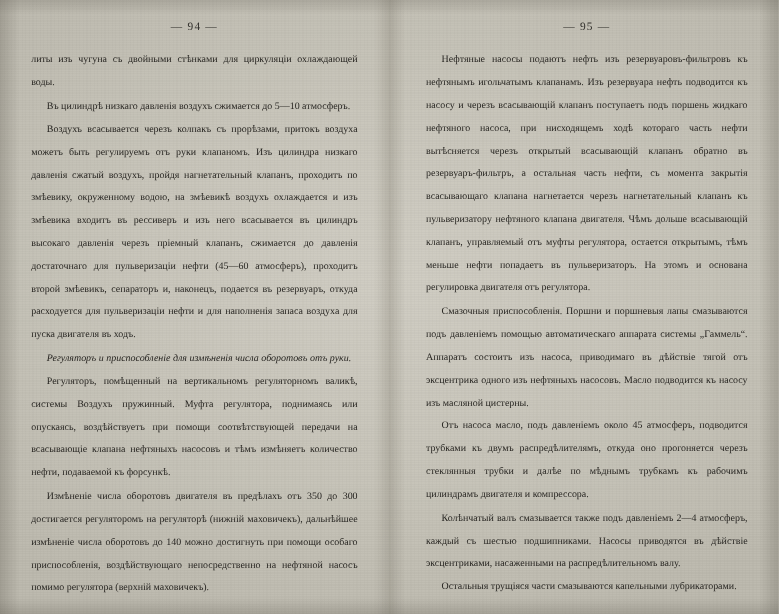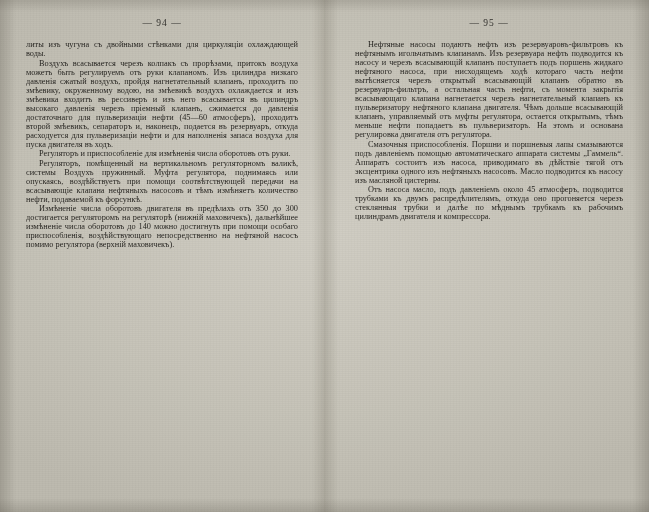--- a/index.html
+++ b/index.html
@@ -59,34 +59,35 @@
   .folio {
     text-align: center;
     font-size: 9.5px;
     letter-spacing: 1px;
     color: #32302c;
     margin-bottom: 12px;
     font-family: "Liberation Serif", serif;
   }
   .col {
     font-size: 8.3px;
-    line-height: 9px;
+    line-height: 19px;
     text-align: justify;
     color: #262420;
     text-rendering: optimizeLegibility;
   }
   p {
     margin: 0 0 0.5px 0;
     text-indent: 13px;
     hyphens: auto;
   }
   p.noindent {
     text-indent: 0;
   }
   p.it {
+    font-style: italic;
   }
   
   .col p {
     filter: blur(0.15px);
   }
   .edge-shadow-left {
     position: absolute;
     left: 0; top: 0; bottom: 0; width: 16px;
     background: linear-gradient(90deg, rgba(90,86,76,0.28), rgba(90,86,76,0));
     pointer-events: none;
@@ -112,33 +113,36 @@
 </style>
 </head>
 <body>
 
 <div class="page-spread">
 
   <div class="page left">
     <div class="folio">— 94 —</div>
     <div class="col">
       <p class="noindent">литы изъ чугуна съ двойными стѣнками для циркуляціи охлаждающей воды.</p>
+      <p>Въ цилиндрѣ низкаго давленія воздухъ сжимается до 5—10 атмосферъ.</p>
       <p>Воздухъ всасывается черезъ колпакъ съ прорѣзами, притокъ воздуха можетъ быть регулируемъ отъ руки клапаномъ. Изъ цилиндра низкаго давленія сжатый воздухъ, пройдя нагнетательный клапанъ, проходитъ по змѣевику, окруженному водою, на змѣевикѣ воздухъ охлаждается и изъ змѣевика входитъ въ рессиверъ и изъ него всасывается въ цилиндръ высокаго давленія черезъ пріемный клапанъ, сжимается до давленія достаточнаго для пульверизаціи нефти (45—60 атмосферъ), проходитъ второй змѣевикъ, сепараторъ и, наконецъ, подается въ резервуаръ, откуда расходуется для пульверизаціи нефти и для наполненія запаса воздуха для пуска двигателя въ ходъ.</p>
       <p class="it">Регуляторъ и приспособленіе для измѣненія числа оборотовъ отъ руки.</p>
       <p>Регуляторъ, помѣщенный на вертикальномъ регуляторномъ валикѣ, системы Воздухъ пружинный. Муфта регулятора, поднимаясь или опускаясь, воздѣйствуетъ при помощи соотвѣтствующей передачи на всасывающіе клапана нефтяныхъ насосовъ и тѣмъ измѣняетъ количество нефти, подаваемой къ форсункѣ.</p>
       <p>Измѣненіе числа оборотовъ двигателя въ предѣлахъ отъ 350 до 300 достигается регуляторомъ на регуляторѣ (нижній маховичекъ), дальнѣйшее измѣненіе числа оборотовъ до 140 можно достигнуть при помощи особаго приспособленія, воздѣйствующаго непосредственно на нефтяной насосъ помимо регулятора (верхній маховичекъ).</p>
     </div>
   </div>
 
   <div class="page right">
     <div class="folio">— 95 —</div>
     <div class="col">
       <p>Нефтяные насосы подаютъ нефть изъ резервуаровъ-фильтровъ къ нефтянымъ игольчатымъ клапанамъ. Изъ резервуара нефть подводится къ насосу и черезъ всасывающій клапанъ поступаетъ подъ поршень жидкаго нефтяного насоса, при нисходящемъ ходѣ котораго часть нефти вытѣсняется черезъ открытый всасывающій клапанъ обратно въ резервуаръ-фильтръ, а остальная часть нефти, съ момента закрытія всасывающаго клапана нагнетается черезъ нагнетательный клапанъ къ пульверизатору нефтяного клапана двигателя. Чѣмъ дольше всасывающій клапанъ, управляемый отъ муфты регулятора, остается открытымъ, тѣмъ меньше нефти попадаетъ въ пульверизаторъ. На этомъ и основана регулировка двигателя отъ регулятора.</p>
       <p>Смазочныя приспособленія. Поршни и поршневыя лапы смазываются подъ давленіемъ помощью автоматическаго аппарата системы „Гаммель“. Аппаратъ состоитъ изъ насоса, приводимаго въ дѣйствіе тягой отъ эксцентрика одного изъ нефтяныхъ насосовъ. Масло подводится къ насосу изъ масляной цистерны.</p>
       <p>Отъ насоса масло, подъ давленіемъ около 45 атмосферъ, подводится трубками къ двумъ распредѣлителямъ, откуда оно прогоняется черезъ стеклянныя трубки и далѣе по мѣднымъ трубкамъ къ рабочимъ цилиндрамъ двигателя и компрессора.</p>
+      <p>Колѣнчатый валъ смазывается также подъ давленіемъ 2—4 атмосферъ, каждый съ шестью подшипниками. Насосы приводятся въ дѣйствіе эксцентриками, насаженными на распредѣлительномъ валу.</p>
+      <p>Остальныя трущіяся части смазываются капельными лубрикаторами.</p>
     </div>
   </div>
 
   <div class="gutter"></div>
   <div class="grain"></div>
   <div class="edge-shadow-left"></div>
   <div class="edge-shadow-right"></div>
   <div class="edge-shadow-top"></div>
   <div class="edge-shadow-bottom"></div>
 </div>

